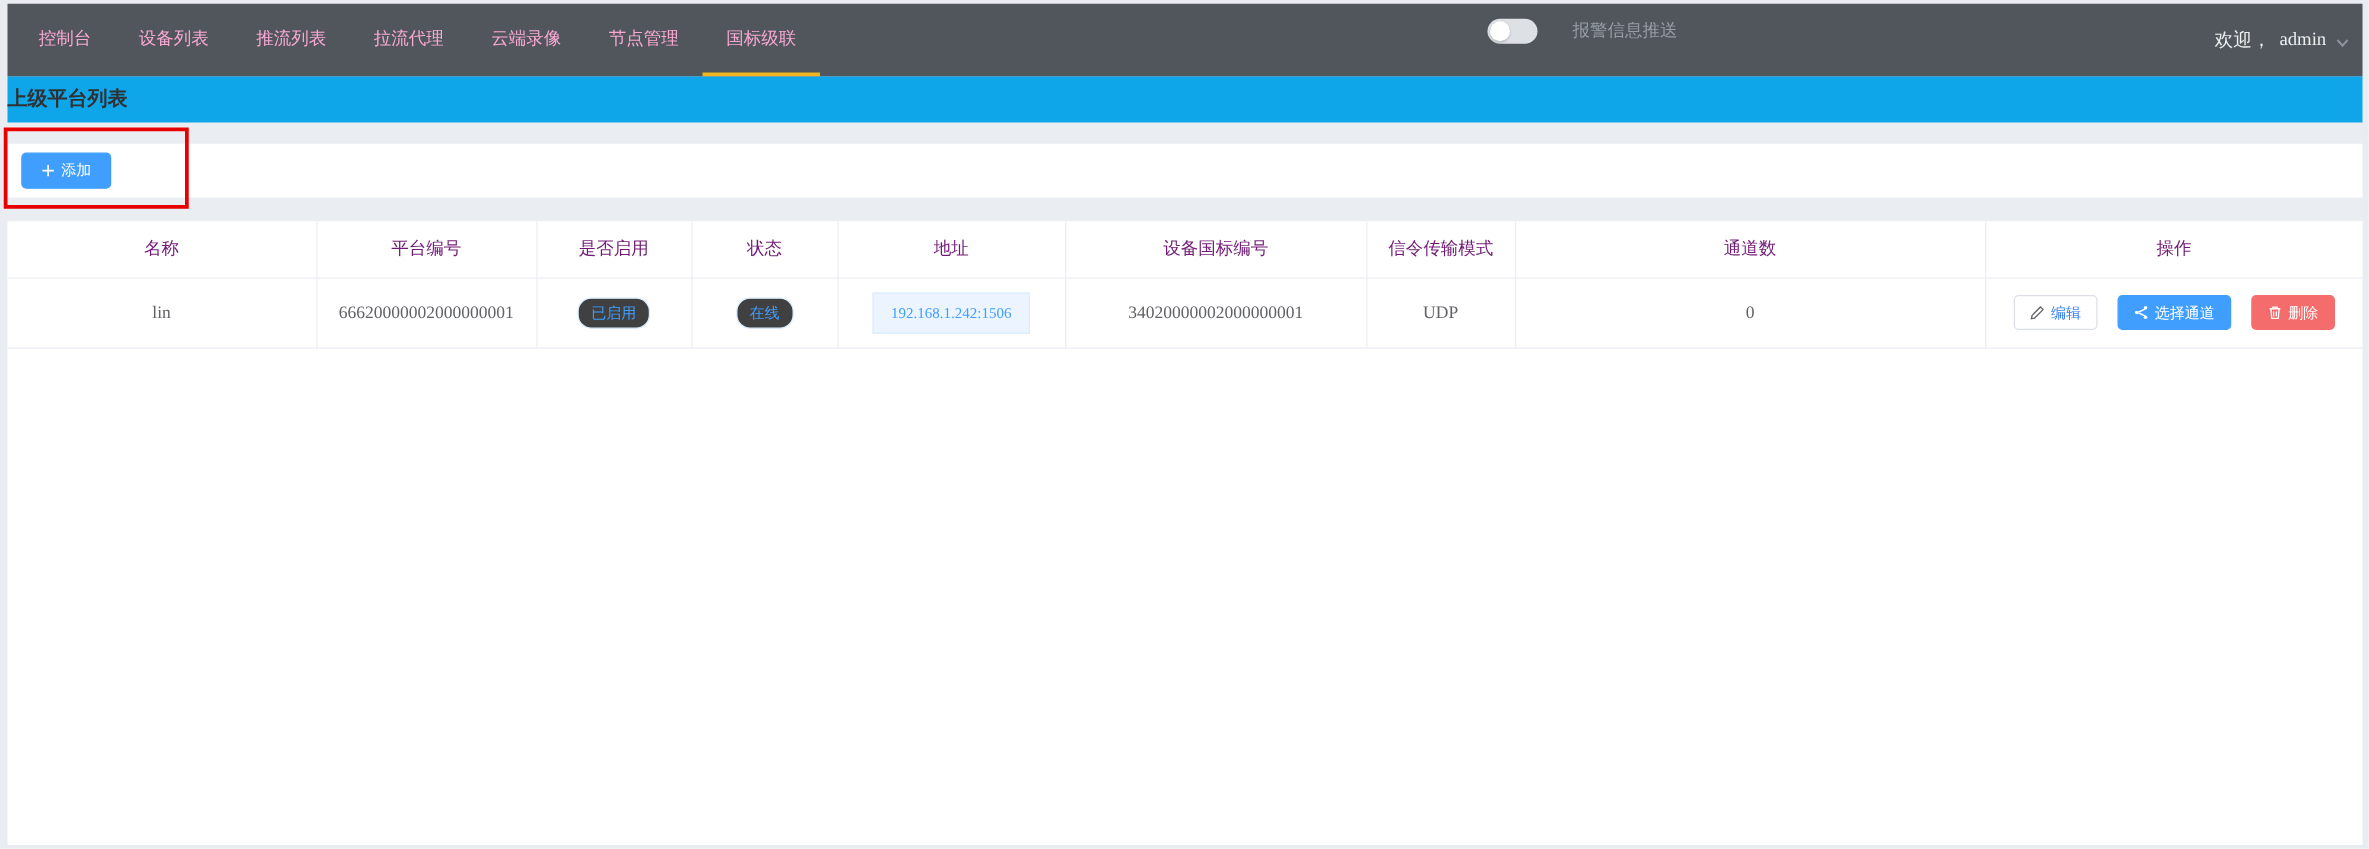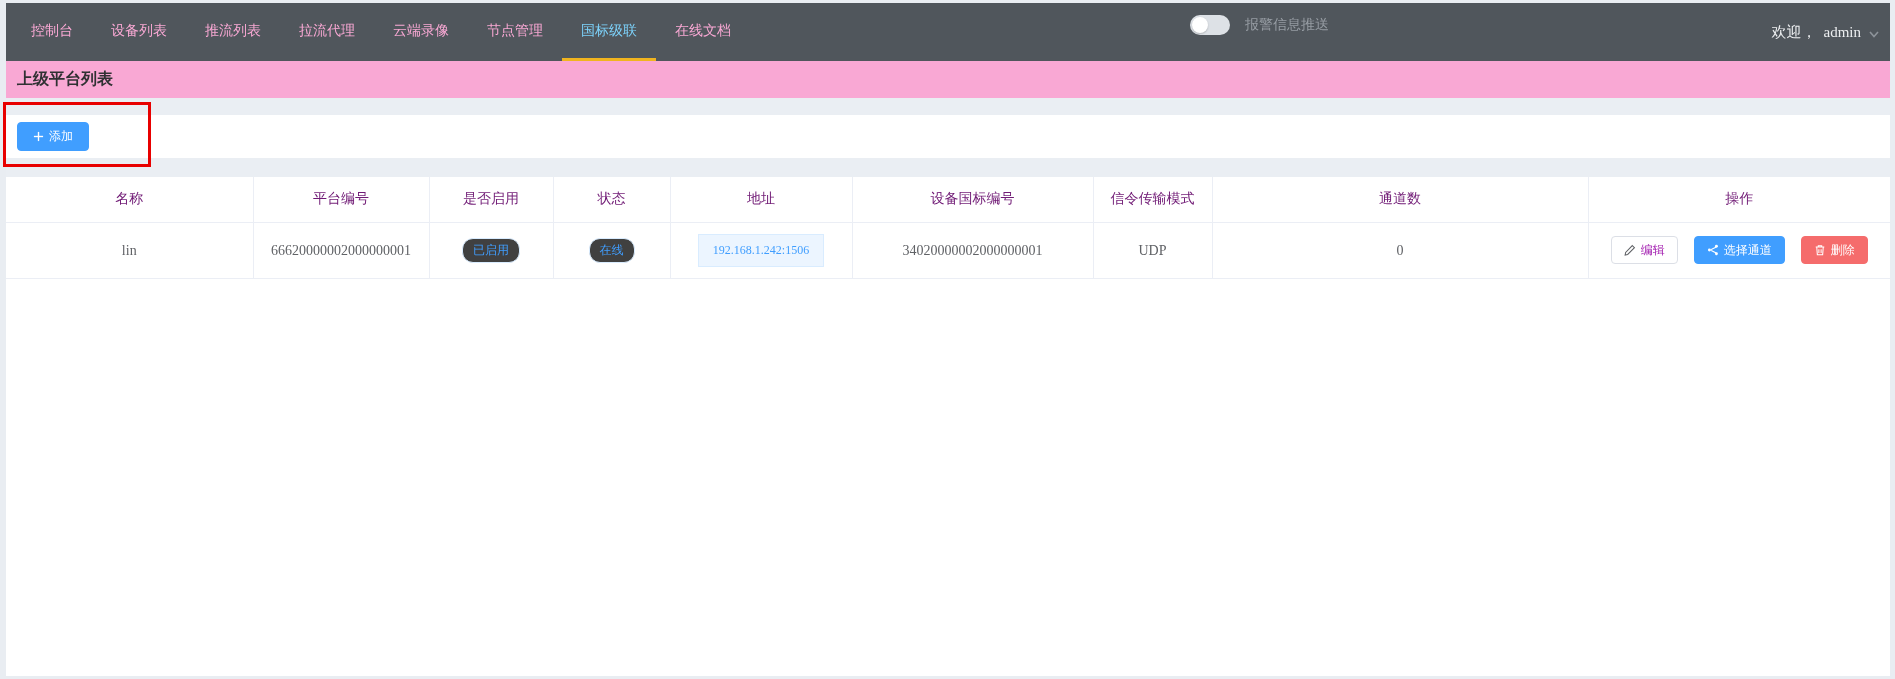--- a/index.html
+++ b/index.html
@@ -21,46 +21,46 @@
     height: 58px; background: #50565c;
     display: flex; align-items: stretch;
     position: relative;
   }
   .nav-menu { display: flex; list-style: none; margin: 0; padding: 0 0 0 6px; }
   .nav-item {
     display: flex; align-items: center;
     padding: 0 19px; color: #f9a8d4; font-size: 14px;
     border-bottom: 3px solid transparent; cursor: pointer;
   }
-  .nav-item.active { color: #7dd3fc; border-bottom-color: #f0b41f; }
+  .nav-item.active { color: #f9a8d4; border-bottom-color: #f0b41f; }
   .nav-toggle-group {
     position: absolute; left: 1184px; top: 0; height: 44px;
-    display: flex; align-items: center; gap: 15px;
+    display: flex; align-items: center; gap: 28px;
   }
   .switch {
     width: 40px; height: 20px; border-radius: 10px;
     background: #dde1e6; position: relative; cursor: pointer;
   }
   .switch-knob {
     position: absolute; left: 2px; top: 2px;
     width: 16px; height: 16px; border-radius: 50%; background: #ffffff;
     box-shadow: 0 1px 2px rgba(0,0,0,.2);
   }
   .switch-label { color: #979da4; font-size: 14px; }
   .nav-user {
     position: absolute; right: 10px; top: 0; height: 58px;
     display: flex; align-items: center; gap: 7px;
     color: #eceef0; font-size: 15px; cursor: pointer; margin-left: 10px;
   }
   .username { font-family: "Liberation Serif", "DejaVu Serif", serif; }
   .chevron { display: inline-flex; color: #8d939a; margin-top: 3px; }
   
   .title-bar {
-    height: 37px; background: #f9a8d4;
-    display: flex; align-items: center; padding-left: 11px;
+    height: 37px; background: #0ea5e9;
+    display: flex; align-items: center; 
   }
   .page-title { font-size: 16px; font-weight: bold; color: #303133; }
   .gap-sm { height: 17px; }
   .gap-md { height: 19px; }
   
   .toolbar {
     height: 43px; background: #ffffff;
     display: flex; align-items: center; padding-left: 11px;
   }
   .add-btn {
@@ -95,21 +95,21 @@
     background: #ecf5ff; border: 1px solid #d9ecff; border-radius: 0;
     cursor: pointer;
     font-family: "Liberation Serif", "DejaVu Serif", serif;
   }
   .btn {
     display: inline-flex; align-items: center; justify-content: center; gap: 5px;
     height: 28px; padding: 0 12px; border-radius: 4px;
     font-size: 12px; cursor: pointer; border: 1px solid transparent;
     vertical-align: middle; margin: 0 6px; font-family: inherit;
   }
-  .btn-edit { background: #ffffff; border-color: #dcdfe6; color: #a21caf; }
+  .btn-edit { background: #ffffff; border-color: #dcdfe6; color: #3b82f6; }
   .btn-primary { background: #409eff; border-color: #409eff; color: #ffffff; }
   .btn-danger { background: #f56c6c; border-color: #f56c6c; color: #ffffff; }
   .btn svg, .add-btn svg { display: block; }
   
   .annotation-rect {
     position: absolute; left: 3px; top: 102px;
     width: 148px; height: 65px;
     border: 3px solid #e80000;
     pointer-events: none; z-index: 10;
   }
@@ -121,21 +121,20 @@
 
   <div class="navbar">
     <ul class="nav-menu">
       <li class="nav-item">控制台</li>
       <li class="nav-item">设备列表</li>
       <li class="nav-item">推流列表</li>
       <li class="nav-item">拉流代理</li>
       <li class="nav-item">云端录像</li>
       <li class="nav-item">节点管理</li>
       <li class="nav-item active">国标级联</li>
-      <li class="nav-item">在线文档</li>
     </ul>
 
     <div class="nav-toggle-group">
       <div class="switch">
         <div class="switch-knob"></div>
       </div>
       <span class="switch-label">报警信息推送</span>
     </div>
 
     <div class="nav-user">

